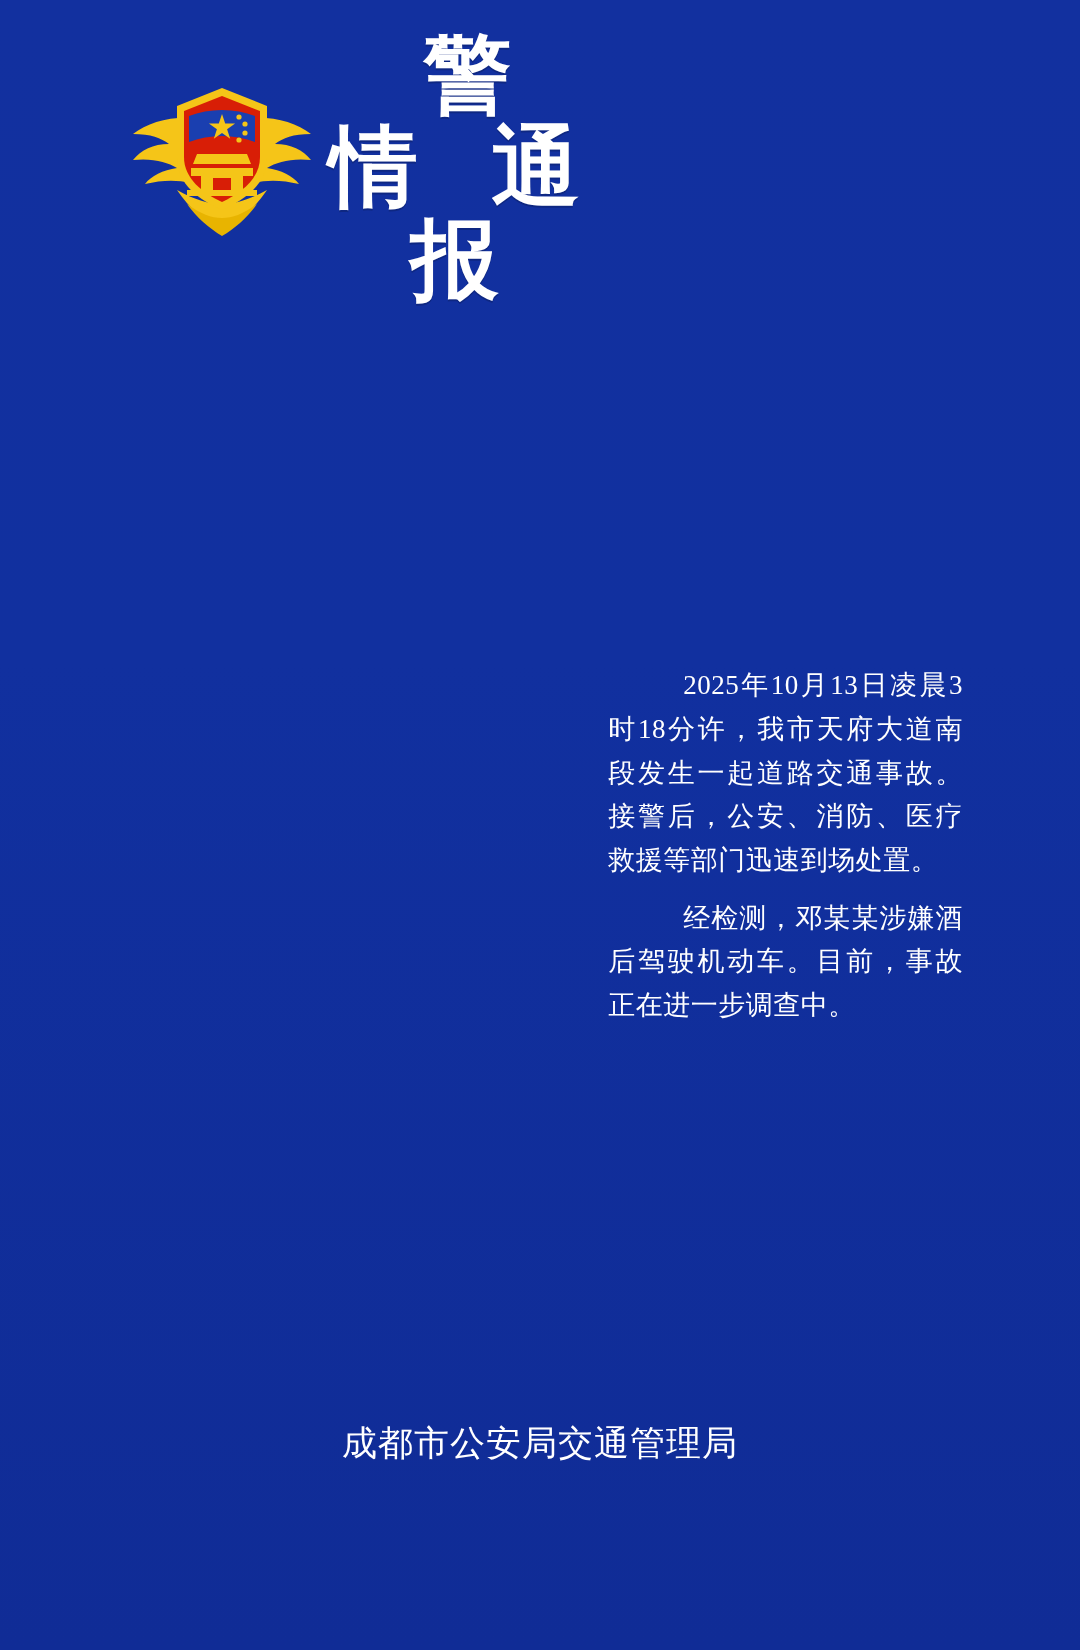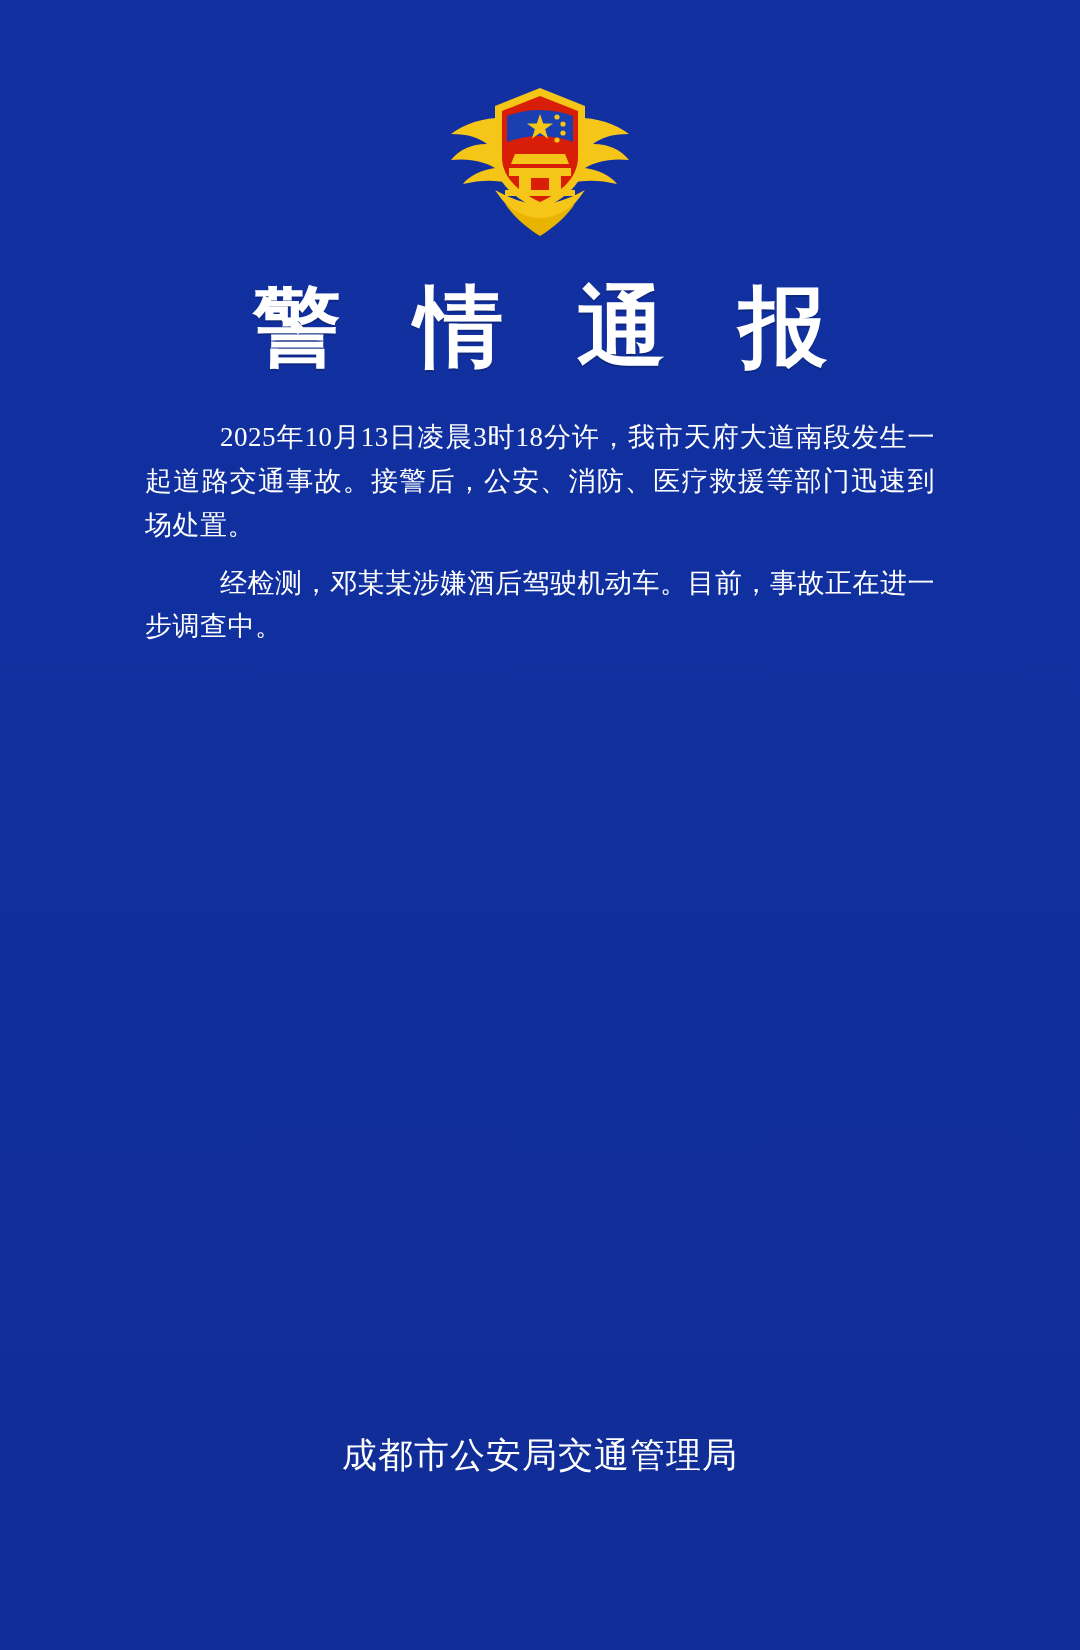--- a/index.html
+++ b/index.html
@@ -15,22 +15,22 @@
     overflow: hidden;
   }
   .poster {
     position: relative;
     width: 1080px;
     height: 1650px;
     background: linear-gradient(180deg, #12309f 0%, #11309f 40%, #102c96 100%);
     box-sizing: border-box;
     padding: 0 117px;
     display: flex;
-    flex-direction: column;
-    align-items: center;
+    flex-direction: row;
+    align-items: flex-start;
   }
 
   
   .emblem-wrap {
     margin-top: 72px;
     width: 210px;
     height: 180px;
     position: relative;
   }
   .emblem-svg {
@@ -69,21 +69,21 @@
     letter-spacing: 0.5px;
     color: #ffffff;
   }
   .para:last-child { margin-bottom: 0; }
 
   
   .signature {
     position: absolute;
     left: 0;
     right: 0;
-    bottom: 168px;
+    bottom: 180px;
     text-align: center;
   }
   .sign-org {
     font-size: 35px;
     line-height: 1.5;
     letter-spacing: 1px;
   }
   .sign-date {
     margin-top: 16px;
     font-size: 35px;

